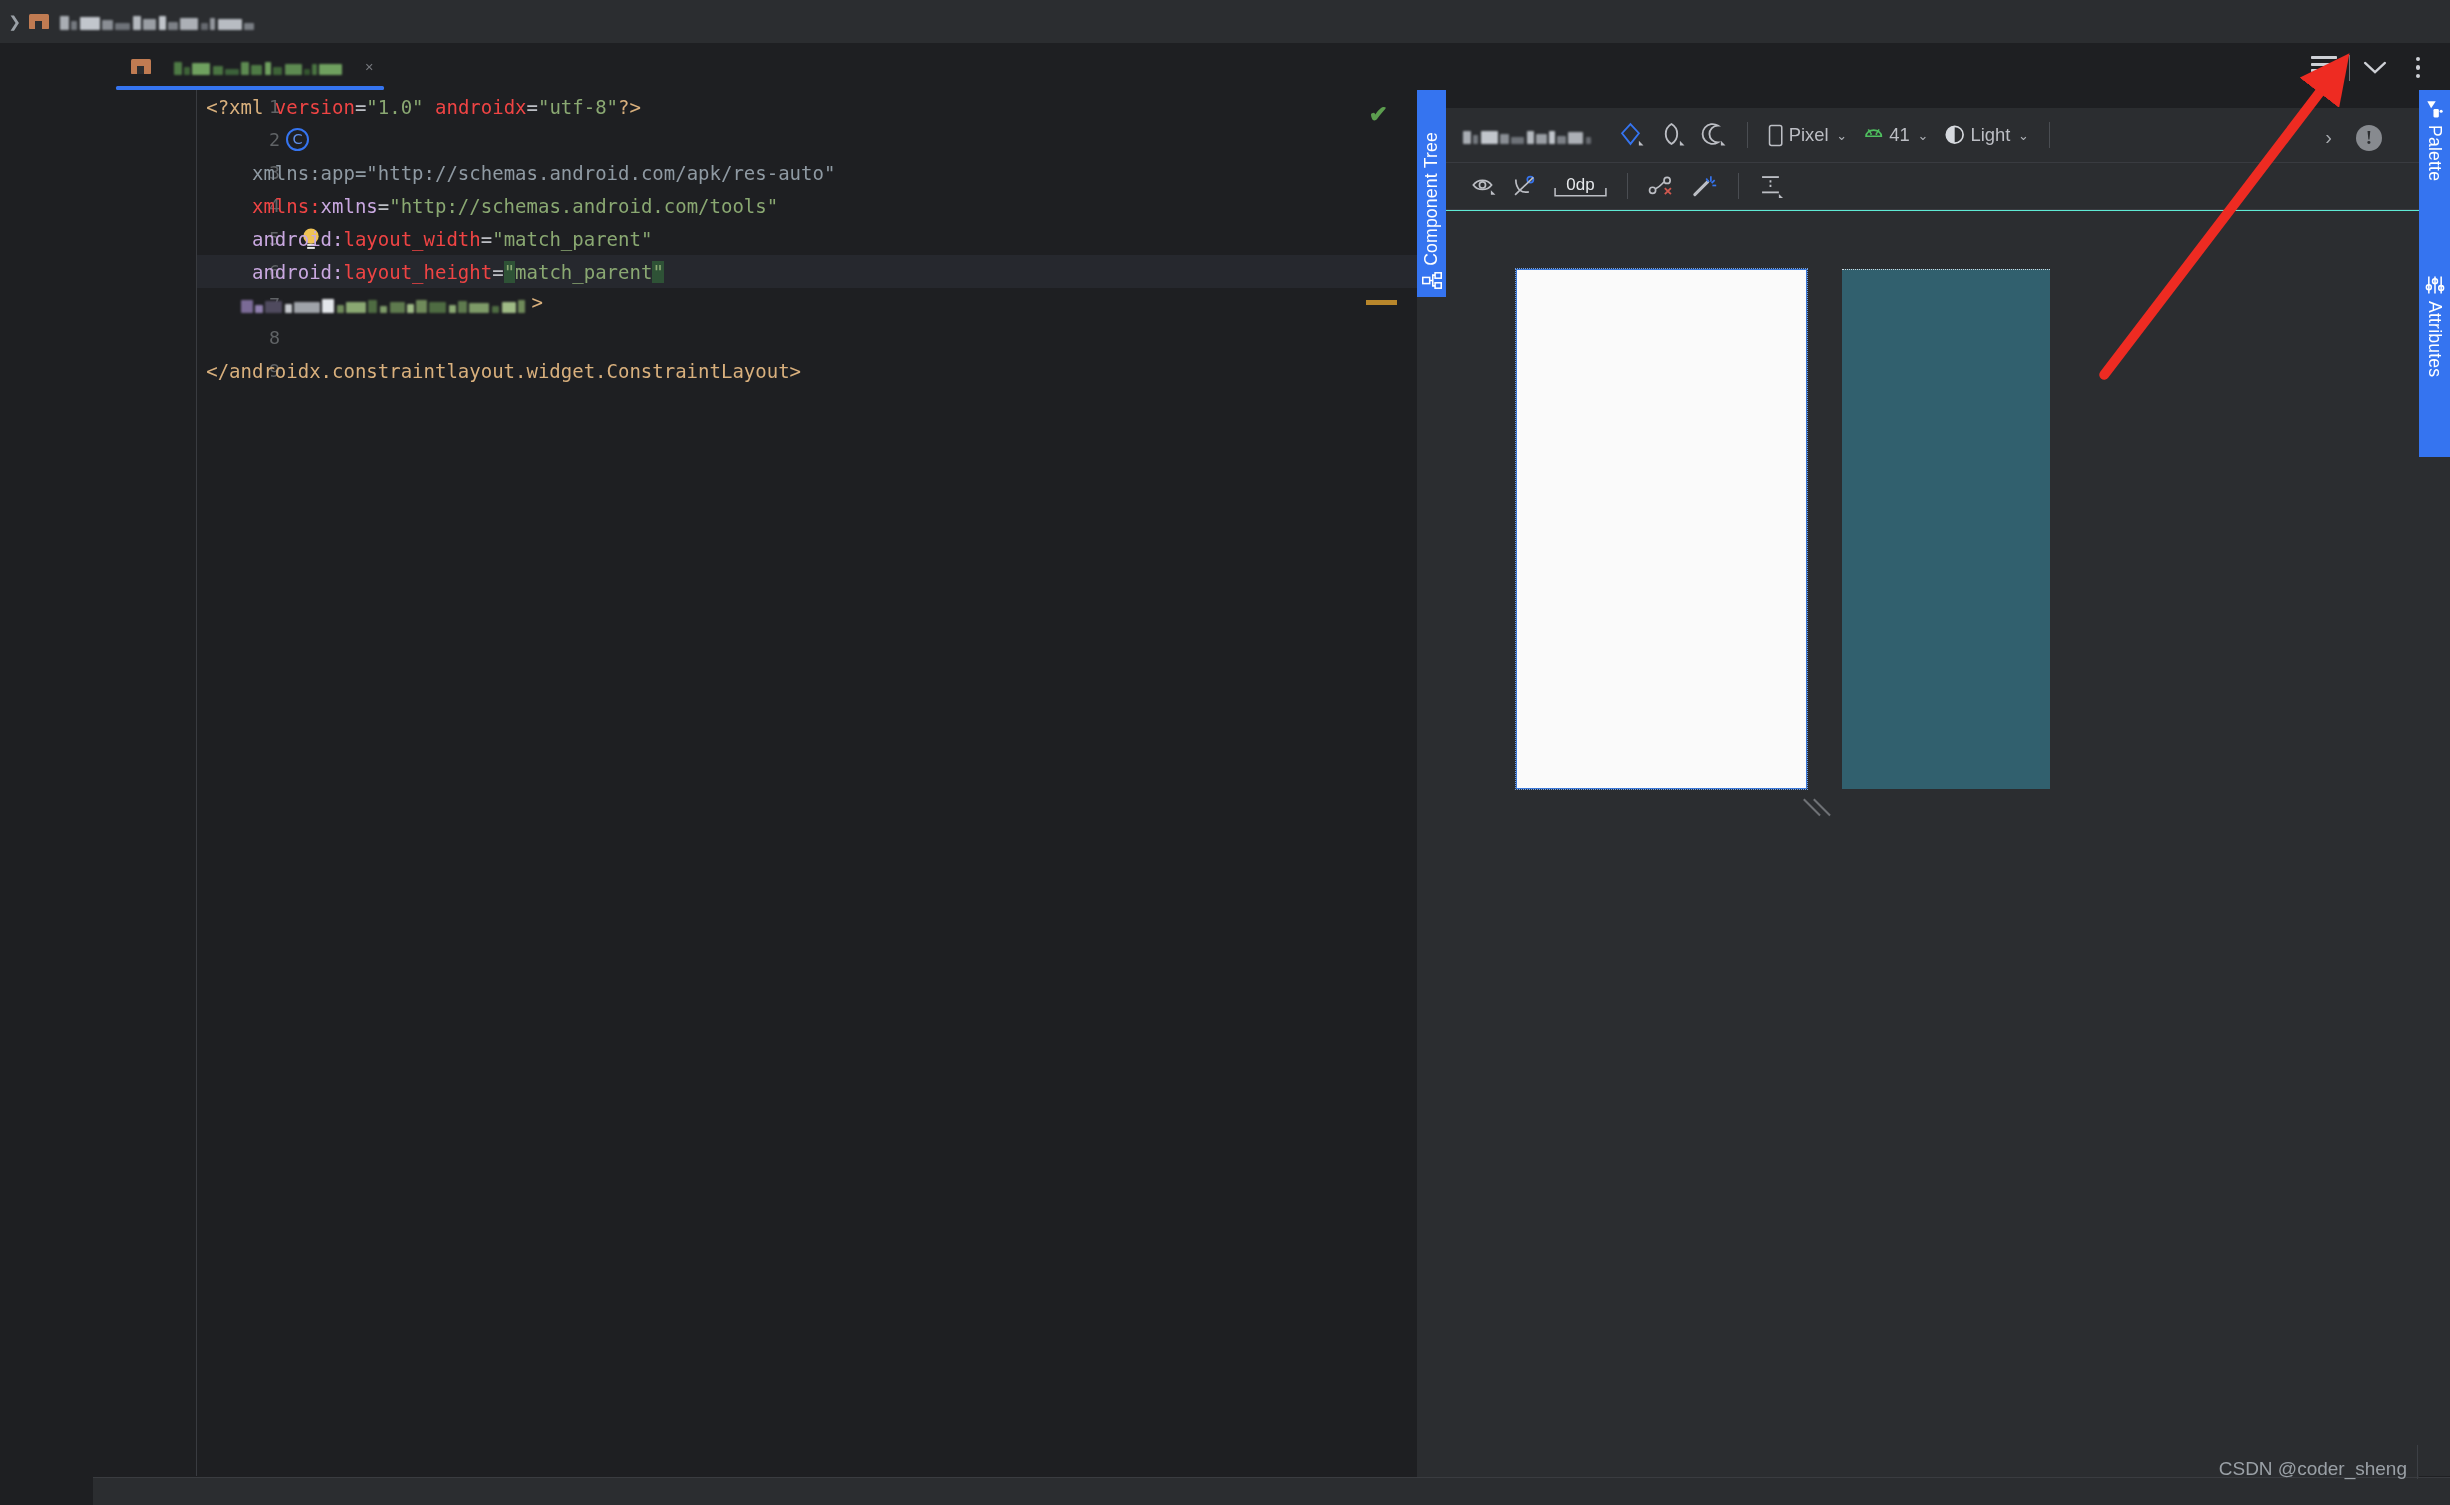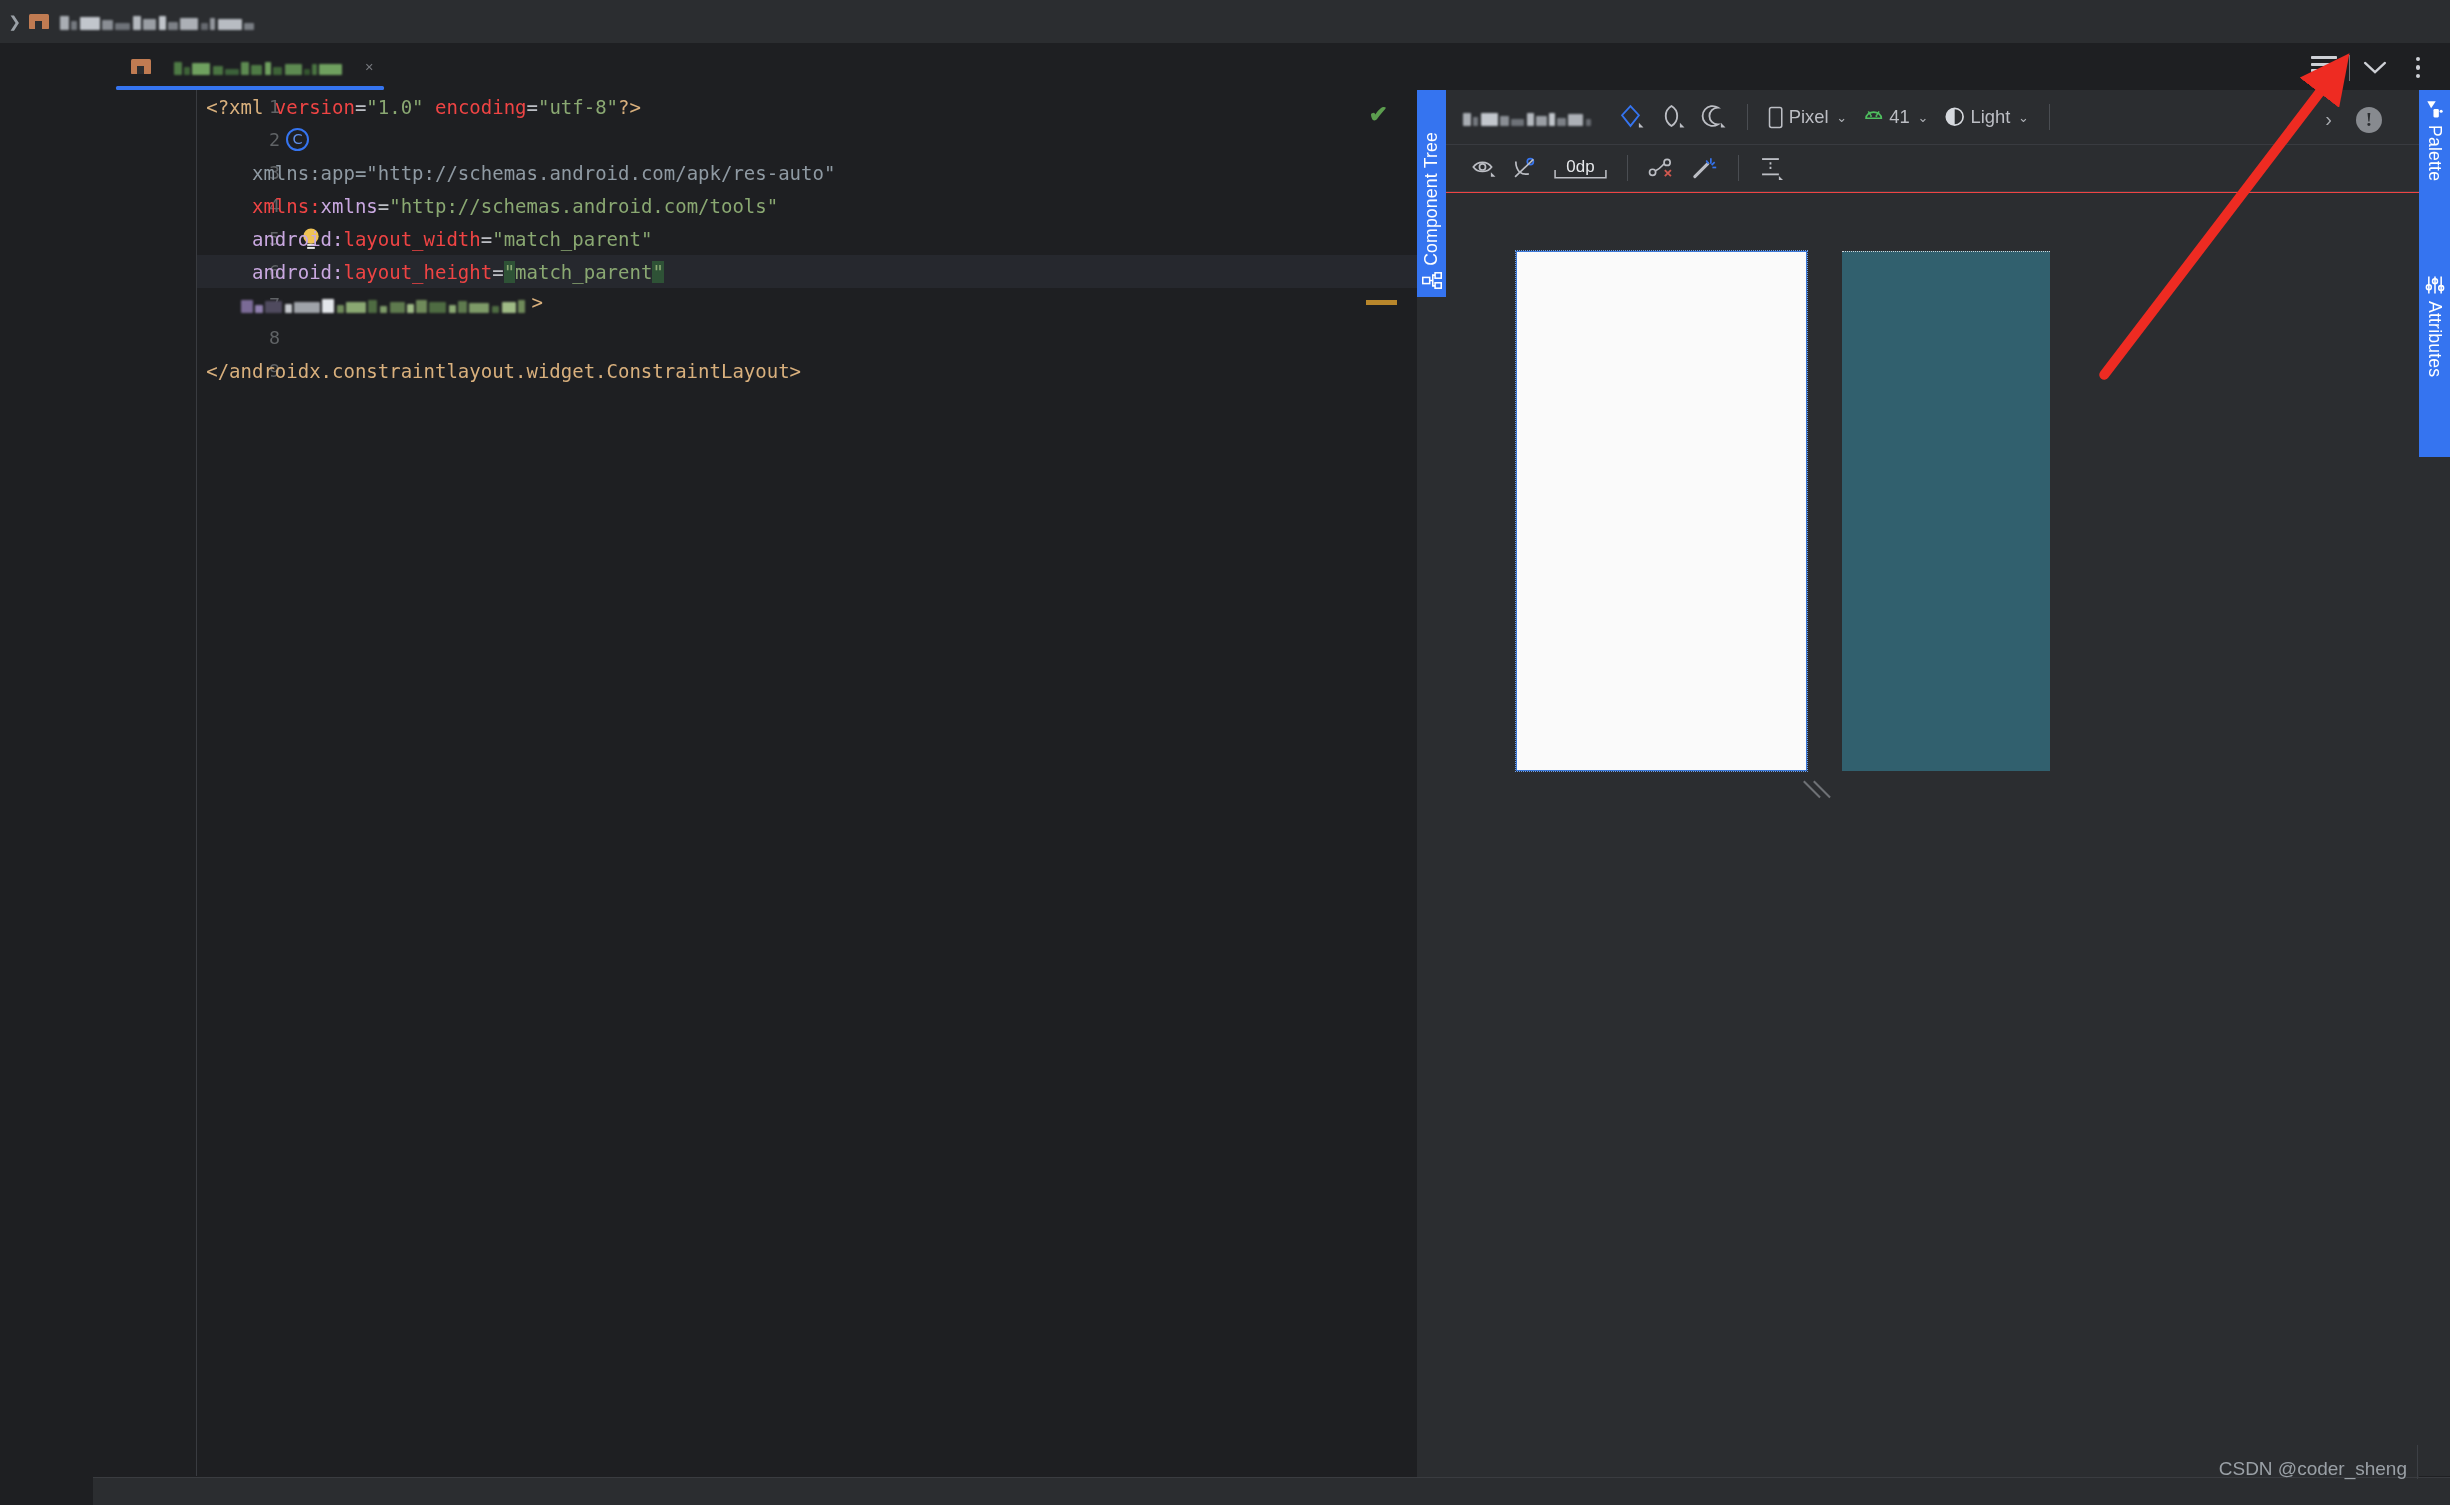--- a/index.html
+++ b/index.html
@@ -113,22 +113,22 @@
   .vtab-comptree .vlabel {
     writing-mode: vertical-rl; transform: rotate(180deg);
     color: #ffffff; font-size: 17.6px; letter-spacing: 0.2px; margin-bottom: 6.1px;
   }
   .vtab-strip-below {
     position: absolute; left: 1417px; top: 297px; width: 29px; height: 1180px; background: #2b2d30;
   }
 
   
   .design {
-    position: absolute; left: 1446px; top: 90px; width: 973px; height: 1386px;
-    background: #ef4444;
+    position: absolute; left: 1446px; top: 108px; width: 973px; height: 1386px;
+    background: #5eead4;
   }
   .design-toolbar {
     position: absolute; left: 0; top: 0; width: 973px; height: 55px;
     background: #2b2d30; border-bottom: 0.8px solid #393b40;
     display: flex; align-items: center; padding-left: 17px; gap: 0;
   }
   .design-toolbar2 {
     position: absolute; left: 0; top: 55px; width: 1175px; height: 47px;
     background: #2b2d30; border-bottom: 0.8px solid #393b40;
     display: flex; align-items: center; padding-left: 17px; gap: 0;
@@ -284,21 +284,21 @@
           <i></i>
         </div>
     </div>
   </div>
 
   <div class="editor">
     <div class="gutter"></div>
     <div class="check-mark">✔</div>
     <div class="scroll-warn"></div>
     <div class="code-area" id="code-area">
-        <div class="line"><span class="ln">1</span><span class="code"><span class="s-tag">&lt;?xml </span><span class="s-plain">version</span><span class="s-punct">=</span><span class="s-str">"1.0"</span><span class="s-plain"> encoding</span><span class="s-punct">=</span><span class="s-str">"utf-8"</span><span class="s-tag">?&gt;</span></span></div>
+        <div class="line"><span class="ln">1</span><span class="code"><span class="s-tag">&lt;?xml </span><span class="s-plain">version</span><span class="s-punct">=</span><span class="s-str">"1.0"</span><span class="s-plain"> androidx</span><span class="s-punct">=</span><span class="s-str">"utf-8"</span><span class="s-tag">?&gt;</span></span></div>
         <div class="line"><span class="ln">2</span><span class="gm mark-class" style="left: 89px; top: 4.6px;">C</span></div>
         <div class="line"><span class="ln">3</span><span class="code"><span class="s-lightg">    xmlns:app</span><span class="s-lightg">=</span><span class="s-lightg">"http://schemas.android.com/apk/res-auto"</span></span></div>
         <div class="line"><span class="ln">4</span><span class="code"><span class="s-plain">    xmlns:</span><span class="s-attr">xmlns</span><span class="s-punct">=</span><span class="s-str">"http://schemas.android.com/tools"</span></span></div>
         <div class="line"><span class="ln">5</span><span class="gm mark-bulb" style="left: 104px; top: 4.6px;"><svg width="20" height="24.5" viewBox="0 0 26 32">
               <circle cx="13" cy="12" r="10" fill="#f0c254"></circle>
               <rect x="8" y="22" width="10" height="2.6" fill="#e9e9e9"></rect>
               <rect x="8" y="26" width="10" height="2.6" fill="#e9e9e9"></rect>
             </svg></span><span class="code"><span class="s-attr">    android:</span><span class="s-plain">layout_width</span><span class="s-punct">=</span><span class="s-str">"match_parent"</span></span></div>
         <div class="line current"><div class="line-hl-strip"></div><span class="ln">6</span><span class="code"><span class="s-attr">    android:</span><span class="s-plain">layout_height</span><span class="s-punct">=</span><span class="s-str sel">"</span><span class="s-str">match_parent</span><span class="s-str sel">"</span></span></div>
         <div class="line"><span class="ln">7</span><span class="code" style="display: inline-flex; align-items: flex-end; gap: 2.3px; height: 17px; padding-left: 44px;"><span style="display: block; border-radius: 0.8px; filter: blur(1.1px); width: 12.2px; height: 13px; background: rgb(122, 106, 150);"></span><span style="display: block; border-radius: 0.8px; filter: blur(1.1px); width: 7.7px; height: 8.4px; background: rgb(143, 127, 174);"></span><span style="display: block; border-radius: 0.8px; filter: blur(1.1px); width: 17px; height: 12.2px; background: rgb(79, 74, 94);"></span><span style="display: block; border-radius: 0.8px; filter: blur(1.1px); width: 6.9px; height: 9.2px; background: rgb(198, 201, 206);"></span><span style="display: block; border-radius: 0.8px; filter: blur(1.1px); width: 26px; height: 11.5px; background: rgb(159, 163, 169);"></span><span style="display: block; border-radius: 0.8px; filter: blur(1.1px); width: 12.2px; height: 13.8px; background: rgb(227, 230, 234);"></span><span style="display: block; border-radius: 0.8px; filter: blur(1.1px); width: 6.9px; height: 7.7px; background: rgb(111, 138, 90);"></span><span style="display: block; border-radius: 0.8px; filter: blur(1.1px); width: 20px; height: 10.7px; background: rgb(138, 168, 114);"></span><span style="display: block; border-radius: 0.8px; filter: blur(1.1px); width: 9.2px; height: 13px; background: rgb(78, 107, 66);"></span><span style="display: block; border-radius: 0.8px; filter: blur(1.1px); width: 7.7px; height: 6.9px; background: rgb(125, 154, 104);"></span><span style="display: block; border-radius: 0.8px; filter: blur(1.1px); width: 15.3px; height: 11.5px; background: rgb(94, 122, 78);"></span><span style="display: block; border-radius: 0.8px; filter: blur(1.1px); width: 6.9px; height: 9.2px; background: rgb(159, 187, 134);"></span><span style="display: block; border-radius: 0.8px; filter: blur(1.1px); width: 10.7px; height: 13px; background: rgb(111, 138, 90);"></span><span style="display: block; border-radius: 0.8px; filter: blur(1.1px); width: 17px; height: 10.7px; background: rgb(78, 107, 66);"></span><span style="display: block; border-radius: 0.8px; filter: blur(1.1px); width: 6.9px; height: 7.7px; background: rgb(138, 168, 114);"></span><span style="display: block; border-radius: 0.8px; filter: blur(1.1px); width: 9.2px; height: 12.2px; background: rgb(94, 122, 78);"></span><span style="display: block; border-radius: 0.8px; filter: blur(1.1px); width: 20px; height: 10px; background: rgb(125, 154, 104);"></span><span style="display: block; border-radius: 0.8px; filter: blur(1.1px); width: 7.7px; height: 6.9px; background: rgb(78, 107, 66);"></span><span style="display: block; border-radius: 0.8px; filter: blur(1.1px); width: 13.8px; height: 11.5px; background: rgb(159, 187, 134);"></span><span style="display: block; border-radius: 0.8px; filter: blur(1.1px); width: 6.9px; height: 13px; background: rgb(111, 138, 90);"></span><span style="color: rgb(217, 176, 125); font-size: 19px; font-family: &quot;DejaVu Sans Mono&quot;, monospace; margin-left: 4.6px;">&gt;</span></span></div>

